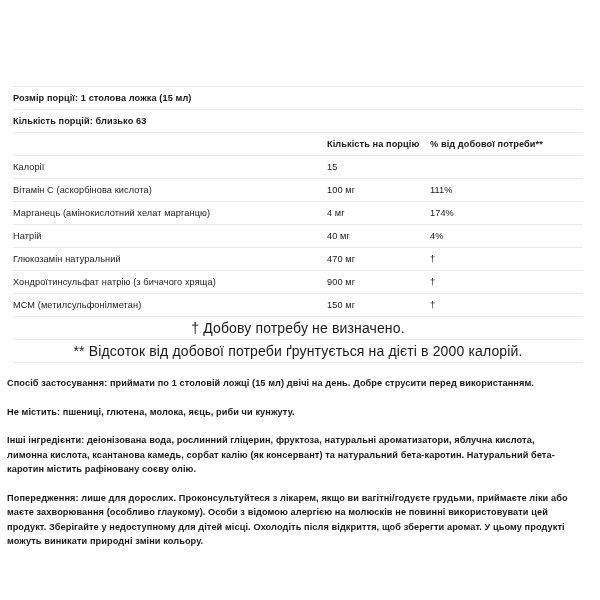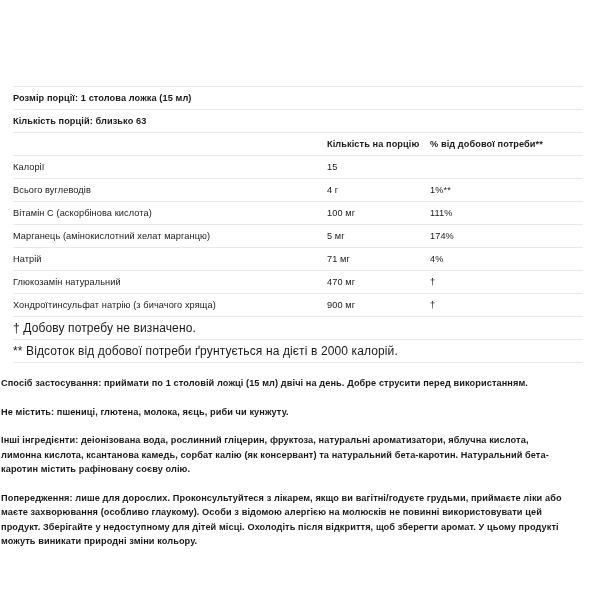--- a/index.html
+++ b/index.html
@@ -55,35 +55,36 @@
   }
 
   .serving-row td { font-weight: bold; }
   .header-row th {
     font-weight: bold;
   }
   .header-row th.blank { }
 
   .footnote-row td {
     font-weight: normal;
-    font-size: 12px;
+    font-size: 14px;
     height: 22px;
     line-height: 22px;
+    text-align: center;
   }
   .table-end {
     width: 570px;
     margin-left: 13px;
     border-top: 1px solid #e9e9e9;
     height: 0;
     font-size: 0;
   }
 
   
   .body-copy {
-    margin: 0 13px 0 1px;
+    margin: 0 13px 0 7px;
     width: 570px;
   }
   .body-copy p {
     font-size: 9.2px;
     font-weight: bold;
     line-height: 14.5px;
     margin: 0;
     padding: 0;
     letter-spacing: 0.01em;
     color: #1a1a1a;
@@ -116,47 +117,47 @@
         <th>Кількість на порцію</th>
         <th>% від добової потреби**</th>
       </tr>
 
       <tr>
         <td>Калорії</td>
         <td>15</td>
         <td></td>
       </tr>
       <tr>
-        <td>Всього вуглеводів</td>
-        <td>4 г</td>
-        <td>1%**</td>
-      </tr>
-      <tr>
         <td>Вітамін C (аскорбінова кислота)</td>
         <td>100 мг</td>
         <td>111%</td>
       </tr>
       <tr>
         <td>Марганець (амінокислотний хелат марганцю)</td>
-        <td>5 мг</td>
+        <td>4 мг</td>
         <td>174%</td>
       </tr>
       <tr>
         <td>Натрій</td>
-        <td>71 мг</td>
+        <td>40 мг</td>
         <td>4%</td>
       </tr>
       <tr>
         <td>Глюкозамін натуральний</td>
         <td>470 мг</td>
         <td>†</td>
       </tr>
       <tr>
         <td>Хондроїтинсульфат натрію (з бичачого хряща)</td>
         <td>900 мг</td>
+        <td>†</td>
+      </tr>
+      <tr>
+        <td>МСМ (метилсульфонілметан)</td>
+        <td>150 мг</td>
         <td>†</td>
       </tr>
 
       <tr class="footnote-row">
         <td colspan="3">† Добову потребу не визначено.</td>
       </tr>
       <tr class="footnote-row">
         <td colspan="3">** Відсоток від добової потреби ґрунтується на дієті в 2000 калорій.</td>
       </tr>
     </tbody>

